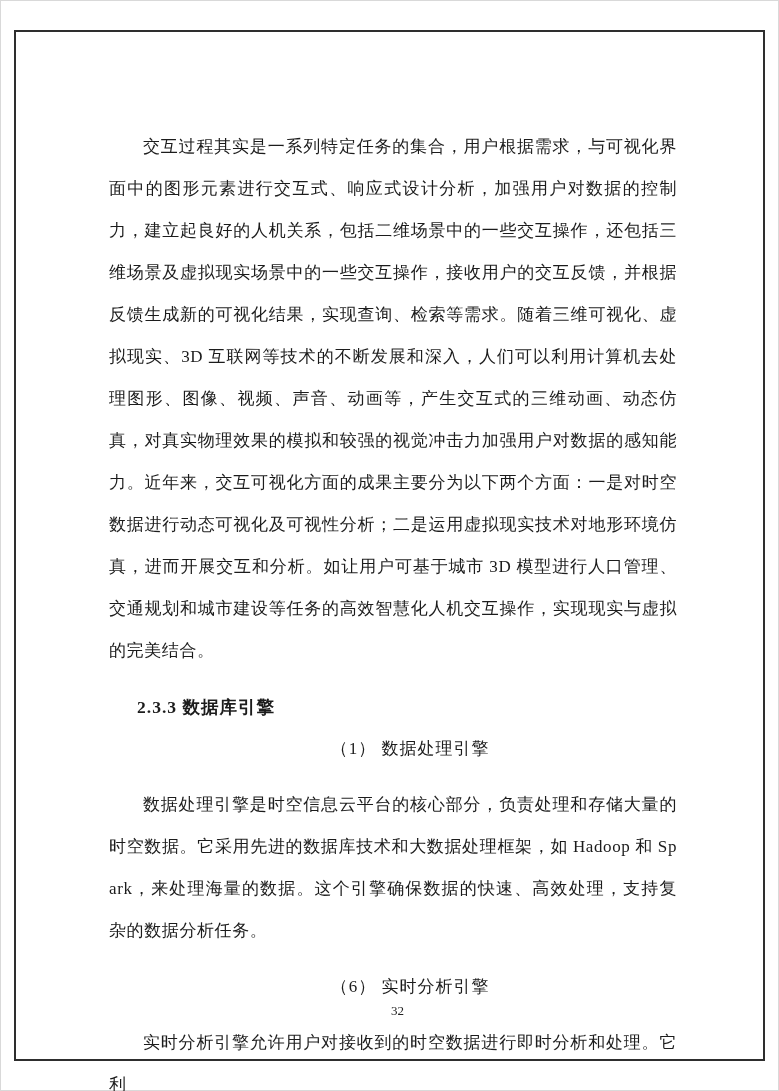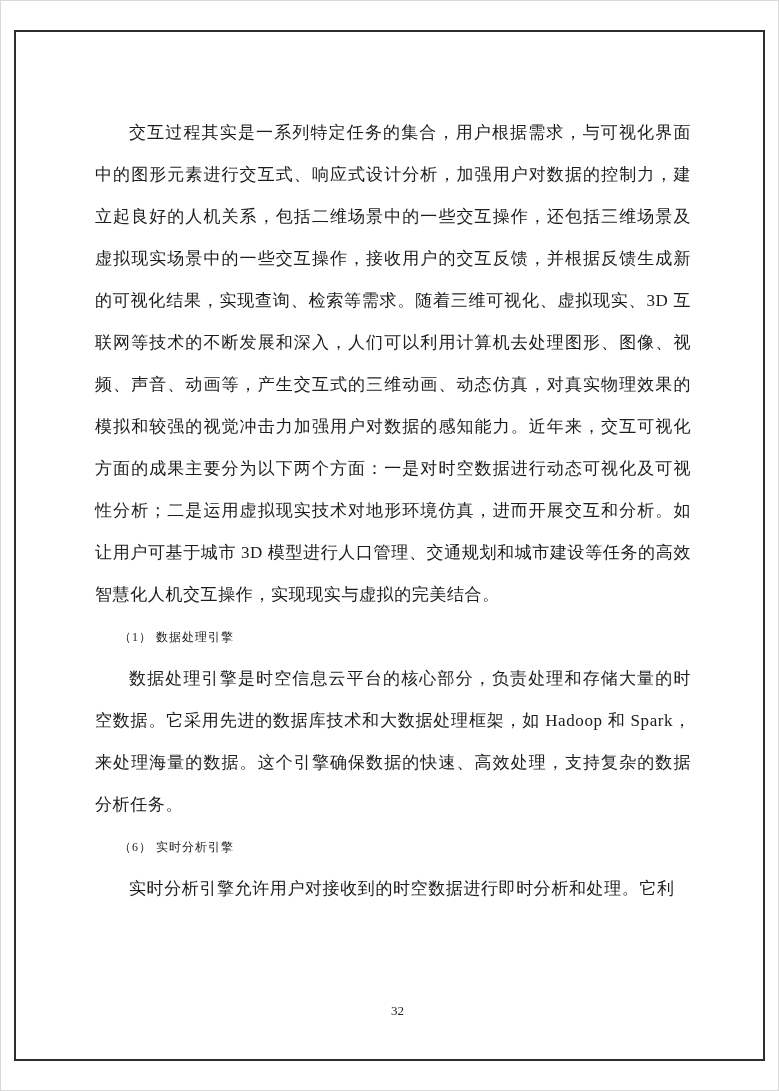--- a/index.html
+++ b/index.html
@@ -30,43 +30,44 @@
     border: 2px solid #2e2e2e;
     background: #ffffff;
   }
   .content {
     position: absolute;
     left: 79px;
     right: 72px;
     top: 80px;
   }
   .para {
-    margin: 0;
+    margin: 14px;
     font-size: 17px;
     line-height: 42px;
     text-indent: 2em;
     text-align: justify;
     text-justify: inter-ideograph;
     letter-spacing: 0.6px;
     word-break: break-all;
   }
   .section-heading {
     margin: 0;
     font-size: 17.5px;
     line-height: 42px;
     font-weight: bold;
     text-indent: 2.4em;
     letter-spacing: 1px;
   }
   .list-item {
     margin: 0;
-    font-size: 12px;
+    font-size: 17px;
     line-height: 42px;
     text-indent: 2em;
     letter-spacing: 1px;
+    text-align: center;
   }
   .page-number {
     position: absolute;
     left: 16px;
     right: 0;
     bottom: 40px;
     text-align: center;
     font-size: 13px;
     color: #222222;
     font-family: "Liberation Serif", "DejaVu Serif", serif;
@@ -76,20 +77,21 @@
 <body>
 
 <div class="screenshot-edge"></div>
 
 <div class="page-frame">
 
   <div class="content">
 
     <p class="para">交互过程其实是一系列特定任务的集合，用户根据需求，与可视化界面中的图形元素进行交互式、响应式设计分析，加强用户对数据的控制力，建立起良好的人机关系，包括二维场景中的一些交互操作，还包括三维场景及虚拟现实场景中的一些交互操作，接收用户的交互反馈，并根据反馈生成新的可视化结果，实现查询、检索等需求。随着三维可视化、虚拟现实、3D 互联网等技术的不断发展和深入，人们可以利用计算机去处理图形、图像、视频、声音、动画等，产生交互式的三维动画、动态仿真，对真实物理效果的模拟和较强的视觉冲击力加强用户对数据的感知能力。近年来，交互可视化方面的成果主要分为以下两个方面：一是对时空数据进行动态可视化及可视性分析；二是运用虚拟现实技术对地形环境仿真，进而开展交互和分析。如让用户可基于城市 3D 模型进行人口管理、交通规划和城市建设等任务的高效智慧化人机交互操作，实现现实与虚拟的完美结合。</p>
 
+    <h3 class="section-heading">2.3.3 数据库引擎</h3>
 
     <p class="list-item">（1） 数据处理引擎</p>
 
     <p class="para">数据处理引擎是时空信息云平台的核心部分，负责处理和存储大量的时空数据。它采用先进的数据库技术和大数据处理框架，如 Hadoop 和 Spark，来处理海量的数据。这个引擎确保数据的快速、高效处理，支持复杂的数据分析任务。</p>
 
     <p class="list-item">（6） 实时分析引擎</p>
 
     <p class="para">实时分析引擎允许用户对接收到的时空数据进行即时分析和处理。它利</p>
 
   </div>

